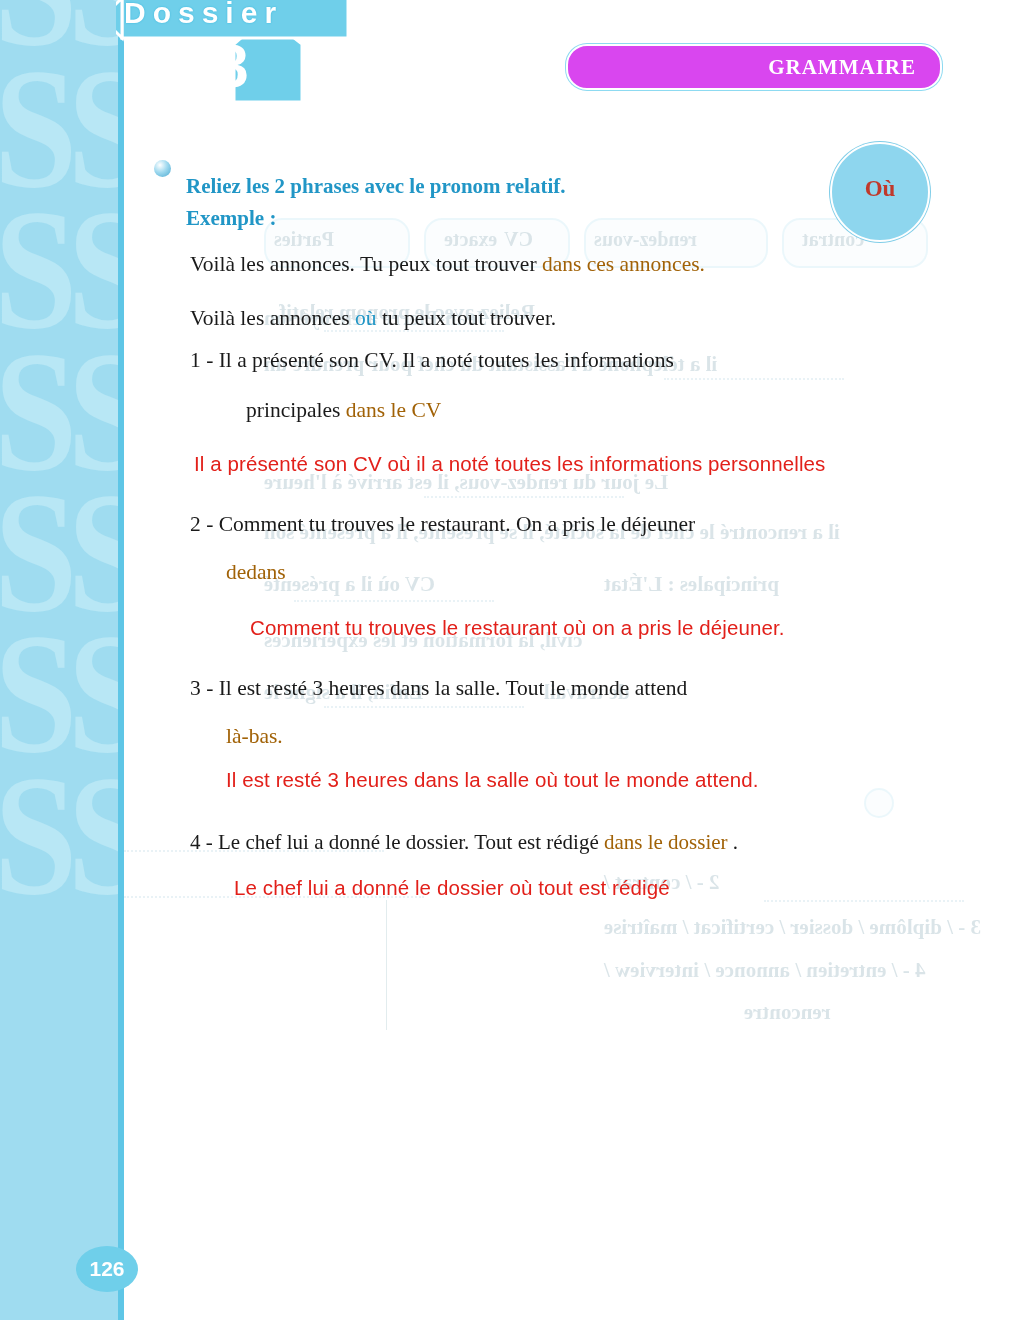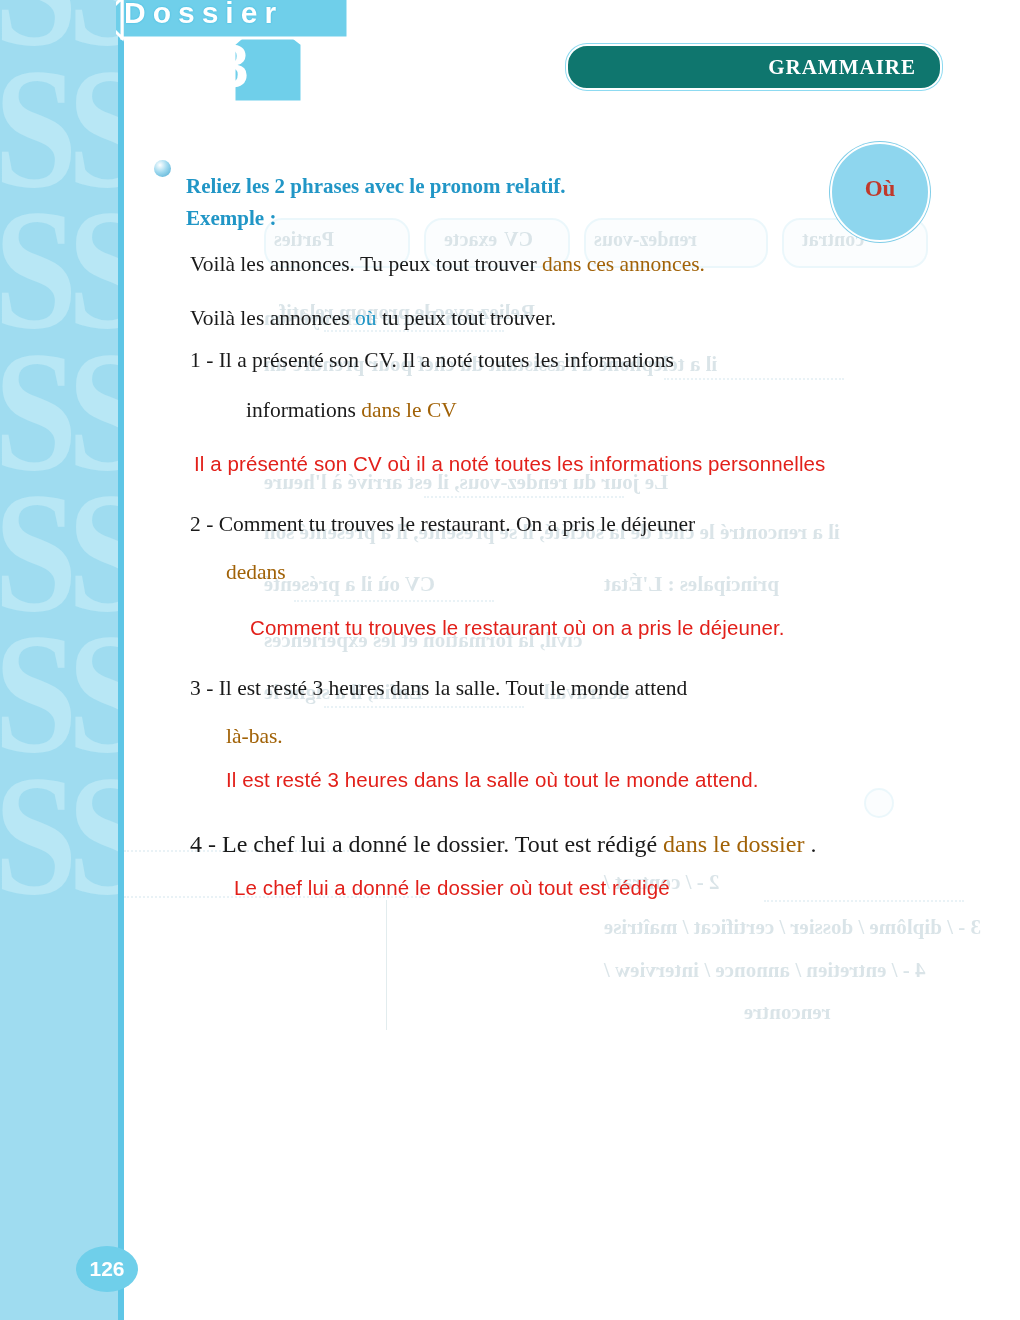--- a/index.html
+++ b/index.html
@@ -76,21 +76,21 @@
     font-weight: bold;
     font-size: 62px;
     color: #ffffff;
     z-index: 4;
   }
 
   .grammaire-tab {
     position: absolute;
     right: 78px; top: 44px;
     width: 372px; height: 42px;
-    background: #0f766e;
+    background: #d946ef;
     border-radius: 21px;
     border: 2px solid #ffffff;
     box-shadow: 0 0 0 1px #8ddaf1;
   }
   .grammaire-tab span {
     position: absolute;
     right: 24px; top: 9px;
     font-family: "Liberation Serif", serif;
     font-weight: bold;
     font-size: 21px;
@@ -296,40 +296,40 @@
   <span>Voilà les annonces. Tu peux tout trouver </span><span class="red">dans ces annonces.</span>
 </div>
 <div class="q" style="left:190px; top:302px; width:700px;">
   <span>Voilà les annonces </span><span class="blue">où</span><span> tu peux tout trouver.</span>
 </div>
 
 <div class="q justify" style="left:190px; top:344px; width:726px;">
   <span>1 - </span><span>Il a présenté son CV. Il a noté toutes les informations</span>
 </div>
 <div class="q" style="left:246px; top:394px; width:700px;">
-  <span>informations </span><span class="red">dans le CV</span>
+  <span>principales </span><span class="red">dans le CV</span>
 </div>
 <div class="answer" style="left:194px; top:452px; font-size:20.5px;">Il a présenté son CV où il a noté toutes les informations personnelles</div>
 
 <div class="q justify" style="left:190px; top:508px; width:726px;">
   <span>2 - </span><span>Comment tu trouves le restaurant. On a pris le déjeuner</span>
 </div>
 <div class="q" style="left:226px; top:556px; width:700px;">
   <span class="red">dedans</span>
 </div>
 <div class="answer" style="left:226px; top:616px;margin-left:24px;">Comment tu trouves le restaurant où on a pris le déjeuner.</div>
 
 <div class="q justify" style="left:190px; top:672px; width:726px;">
   <span>3 - </span><span>Il est resté 3 heures dans la salle. Tout le monde attend</span>
 </div>
 <div class="q" style="left:226px; top:720px; width:700px;">
   <span class="red">là-bas.</span>
 </div>
 <div class="answer" style="left:226px; top:768px;">Il est resté 3 heures dans la salle où tout le monde attend.</div>
 
-<div class="q" style="left:190px; top:826px; width:760px; font-size:24px;">
+<div class="q" style="left:190px; top:826px; width:760px; font-size:21px;">
   <span>4 - </span><span>Le chef lui a donné le dossier. Tout est rédigé </span><span class="red">dans le dossier</span><span> .</span>
 </div>
 <div class="answer" style="left:234px; top:876px;">Le chef lui a donné le dossier où tout est rédigé</div>
 
 <div class="page-num">
   <span>126</span>
 </div>
 
 </body></html>

